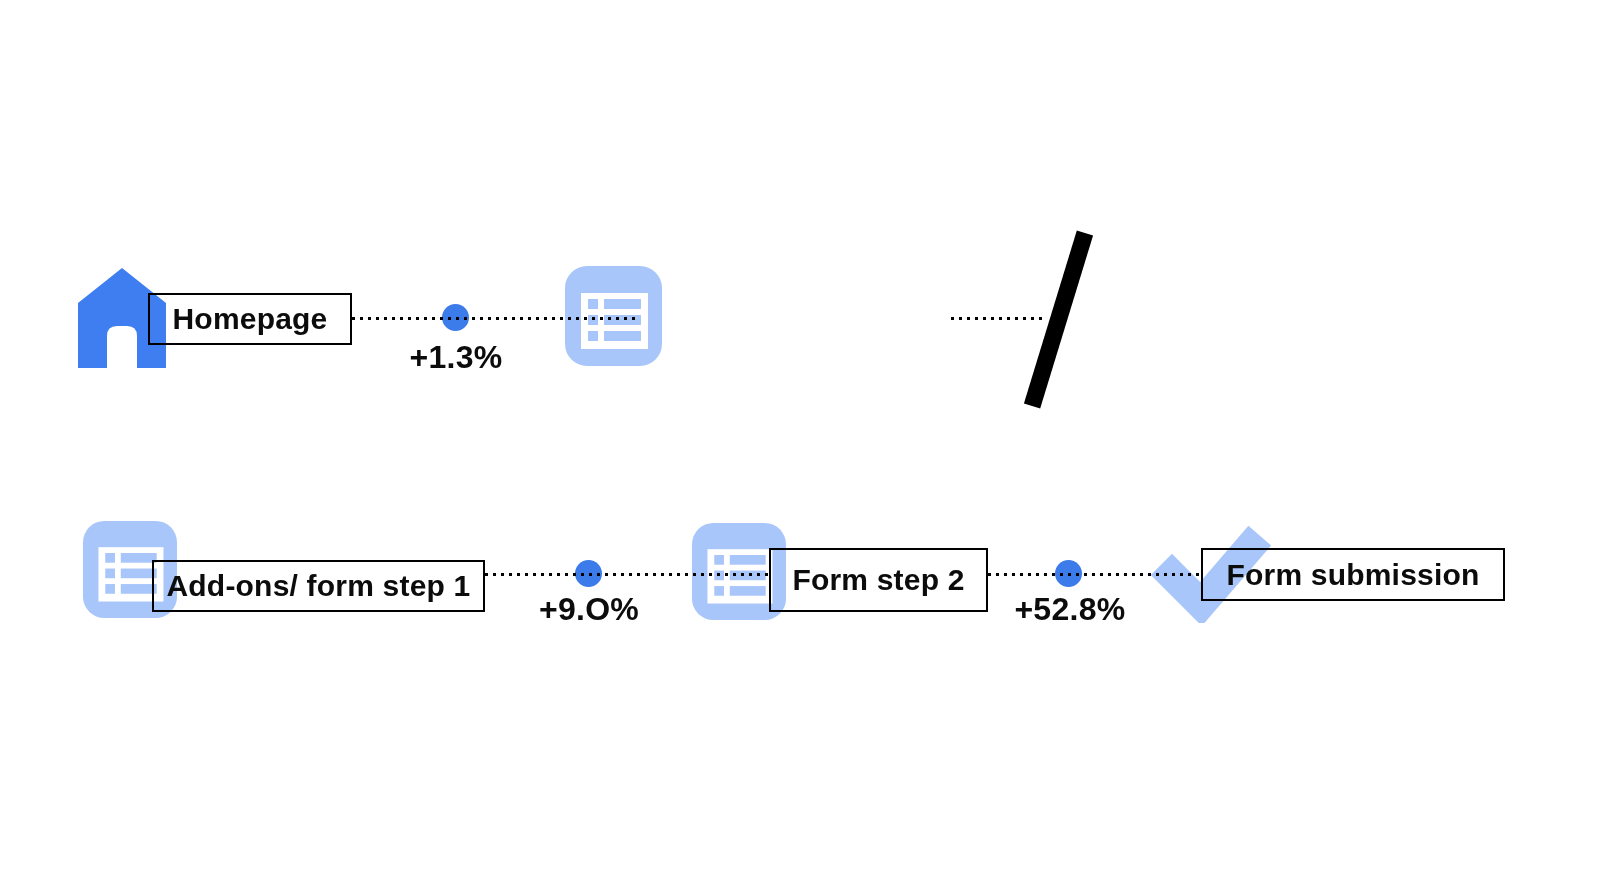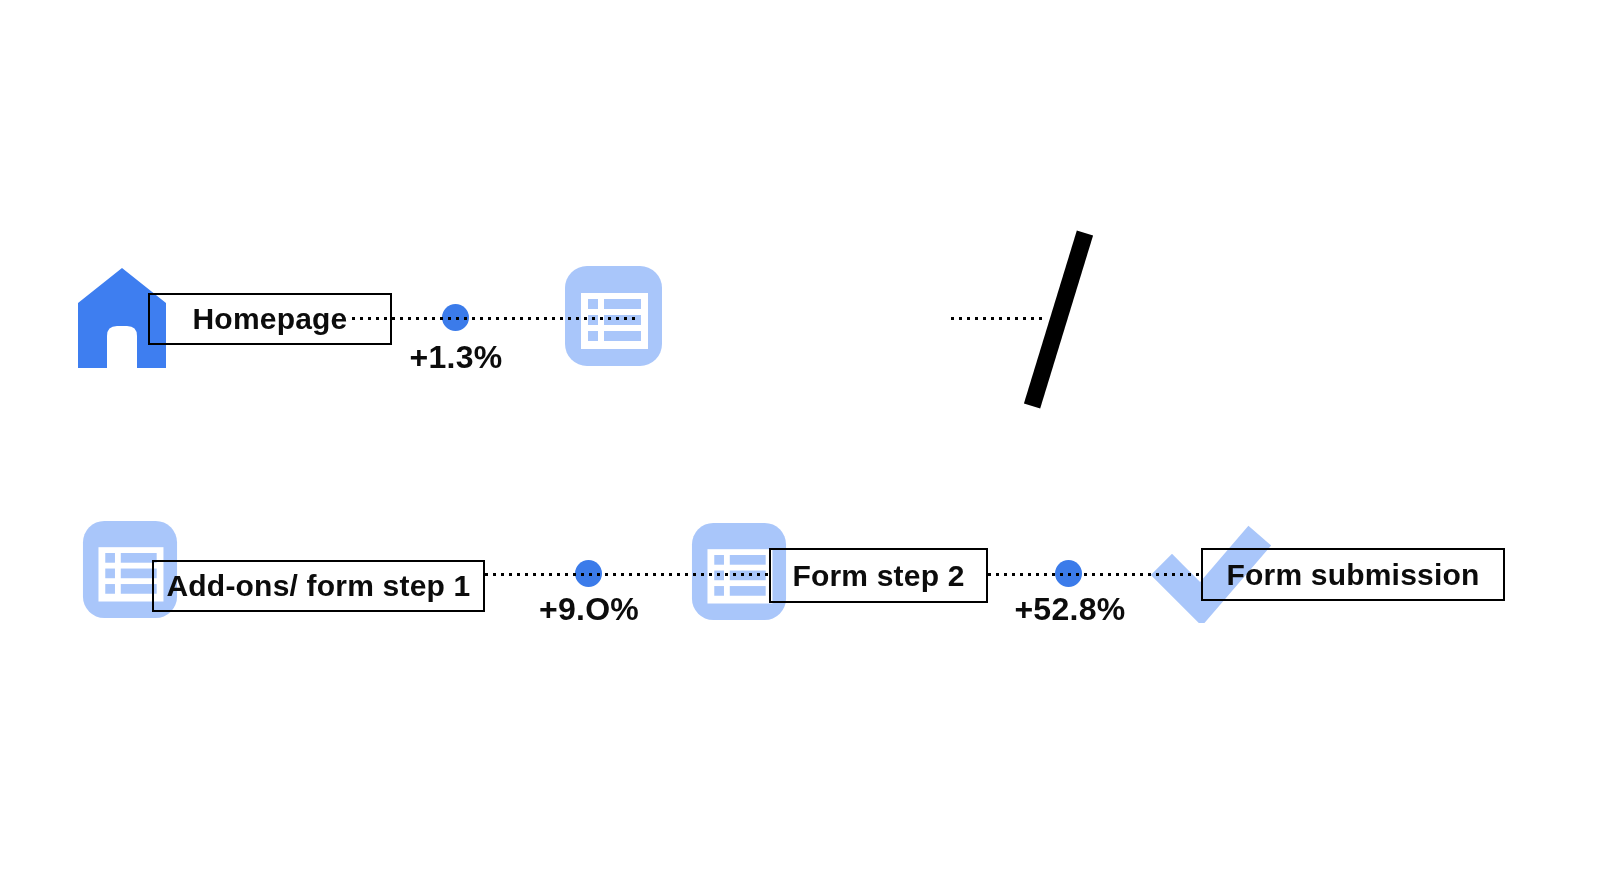--- a/index.html
+++ b/index.html
@@ -67,21 +67,21 @@
     <polyline points="22,52 51,81 100,24" fill="none" stroke="#a9c6fa" stroke-width="30" stroke-linecap="square" stroke-linejoin="miter"></polyline>
   </symbol>
 </svg>
 
 <div class="canvas">
 
   <svg class="icon" style="left:78px; top:268px; width:88px; height:100px;">
       <use href="#sym-home"></use>
     </svg>
 
-  <div class="nodebox" style="left:148px; top:293px; width:244px; height:52px;">
+  <div class="nodebox" style="left:148px; top:293px; width:204px; height:52px;">
     <span class="lbl">Homepage</span>
   </div>
 
   <div class="dotline" style="left:352px; top:317px; width:287px;"></div>
   <div class="bluedot" style="left:442px; top:304px;"></div>
   <div class="delta" style="left:456px; top:339px;">+1.3%</div>
 
   <svg class="icon" style="left:565px; top:266px; width:97px; height:100px;">
       <use href="#sym-list"></use>
     </svg>
@@ -100,21 +100,21 @@
   </div>
 
   <div class="dotline" style="left:485px; top:573px; width:284px;"></div>
   <div class="bluedot" style="left:575px; top:560px;"></div>
   <div class="delta" style="left:589px; top:591px;">+9.O%</div>
 
   <svg class="icon" style="left:691px; top:523px; width:96px; height:97px;">
       <use href="#sym-list"></use>
     </svg>
 
-  <div class="nodebox" style="left:769px; top:548px; width:219px; height:55px;">
+  <div class="nodebox" style="left:769px; top:548px; width:219px; height:64px;">
     <span class="lbl">Form step 2</span>
   </div>
 
   <div class="dotline" style="left:988px; top:573px; width:213px;"></div>
   <div class="bluedot" style="left:1055px; top:560px;"></div>
   <div class="delta" style="left:1070px; top:591px;">+52.8%</div>
 
   <svg class="icon" style="left:1150px; top:523px; width:122px; height:100px;">
       <use href="#sym-check"></use>
     </svg>

